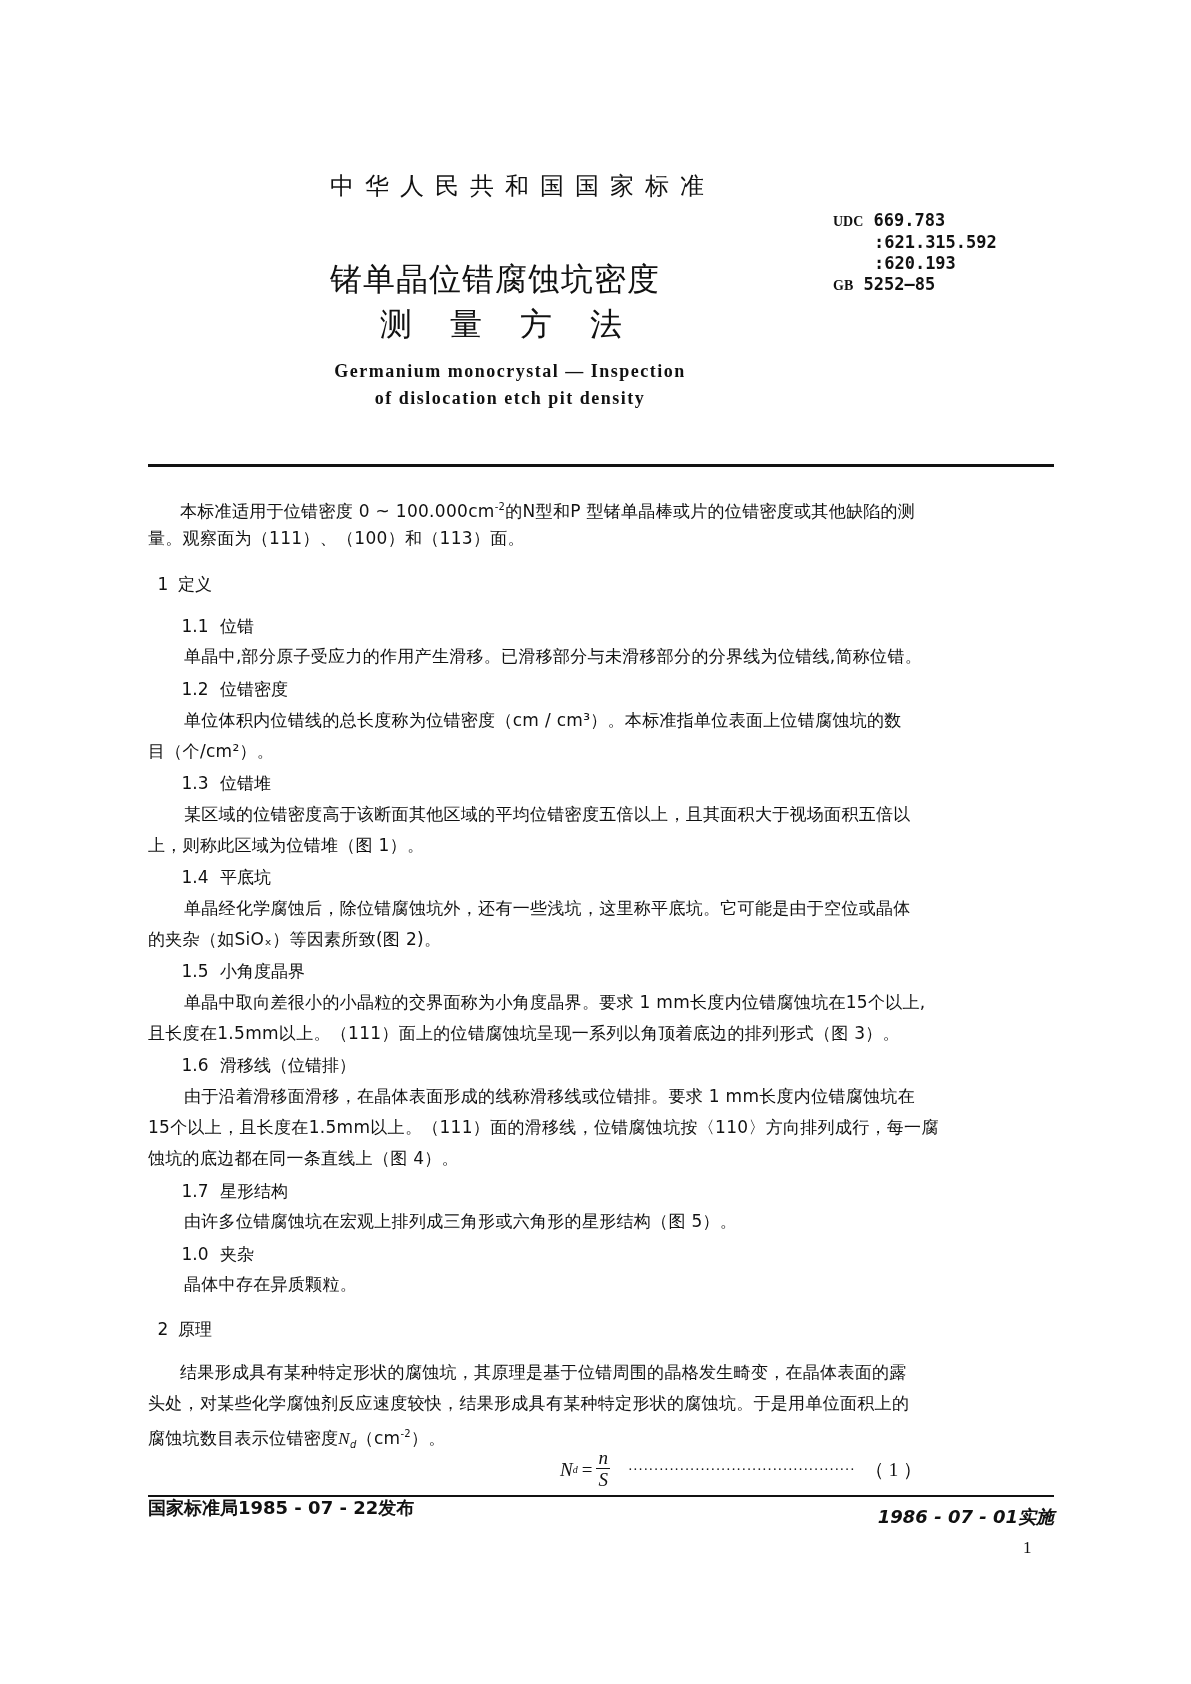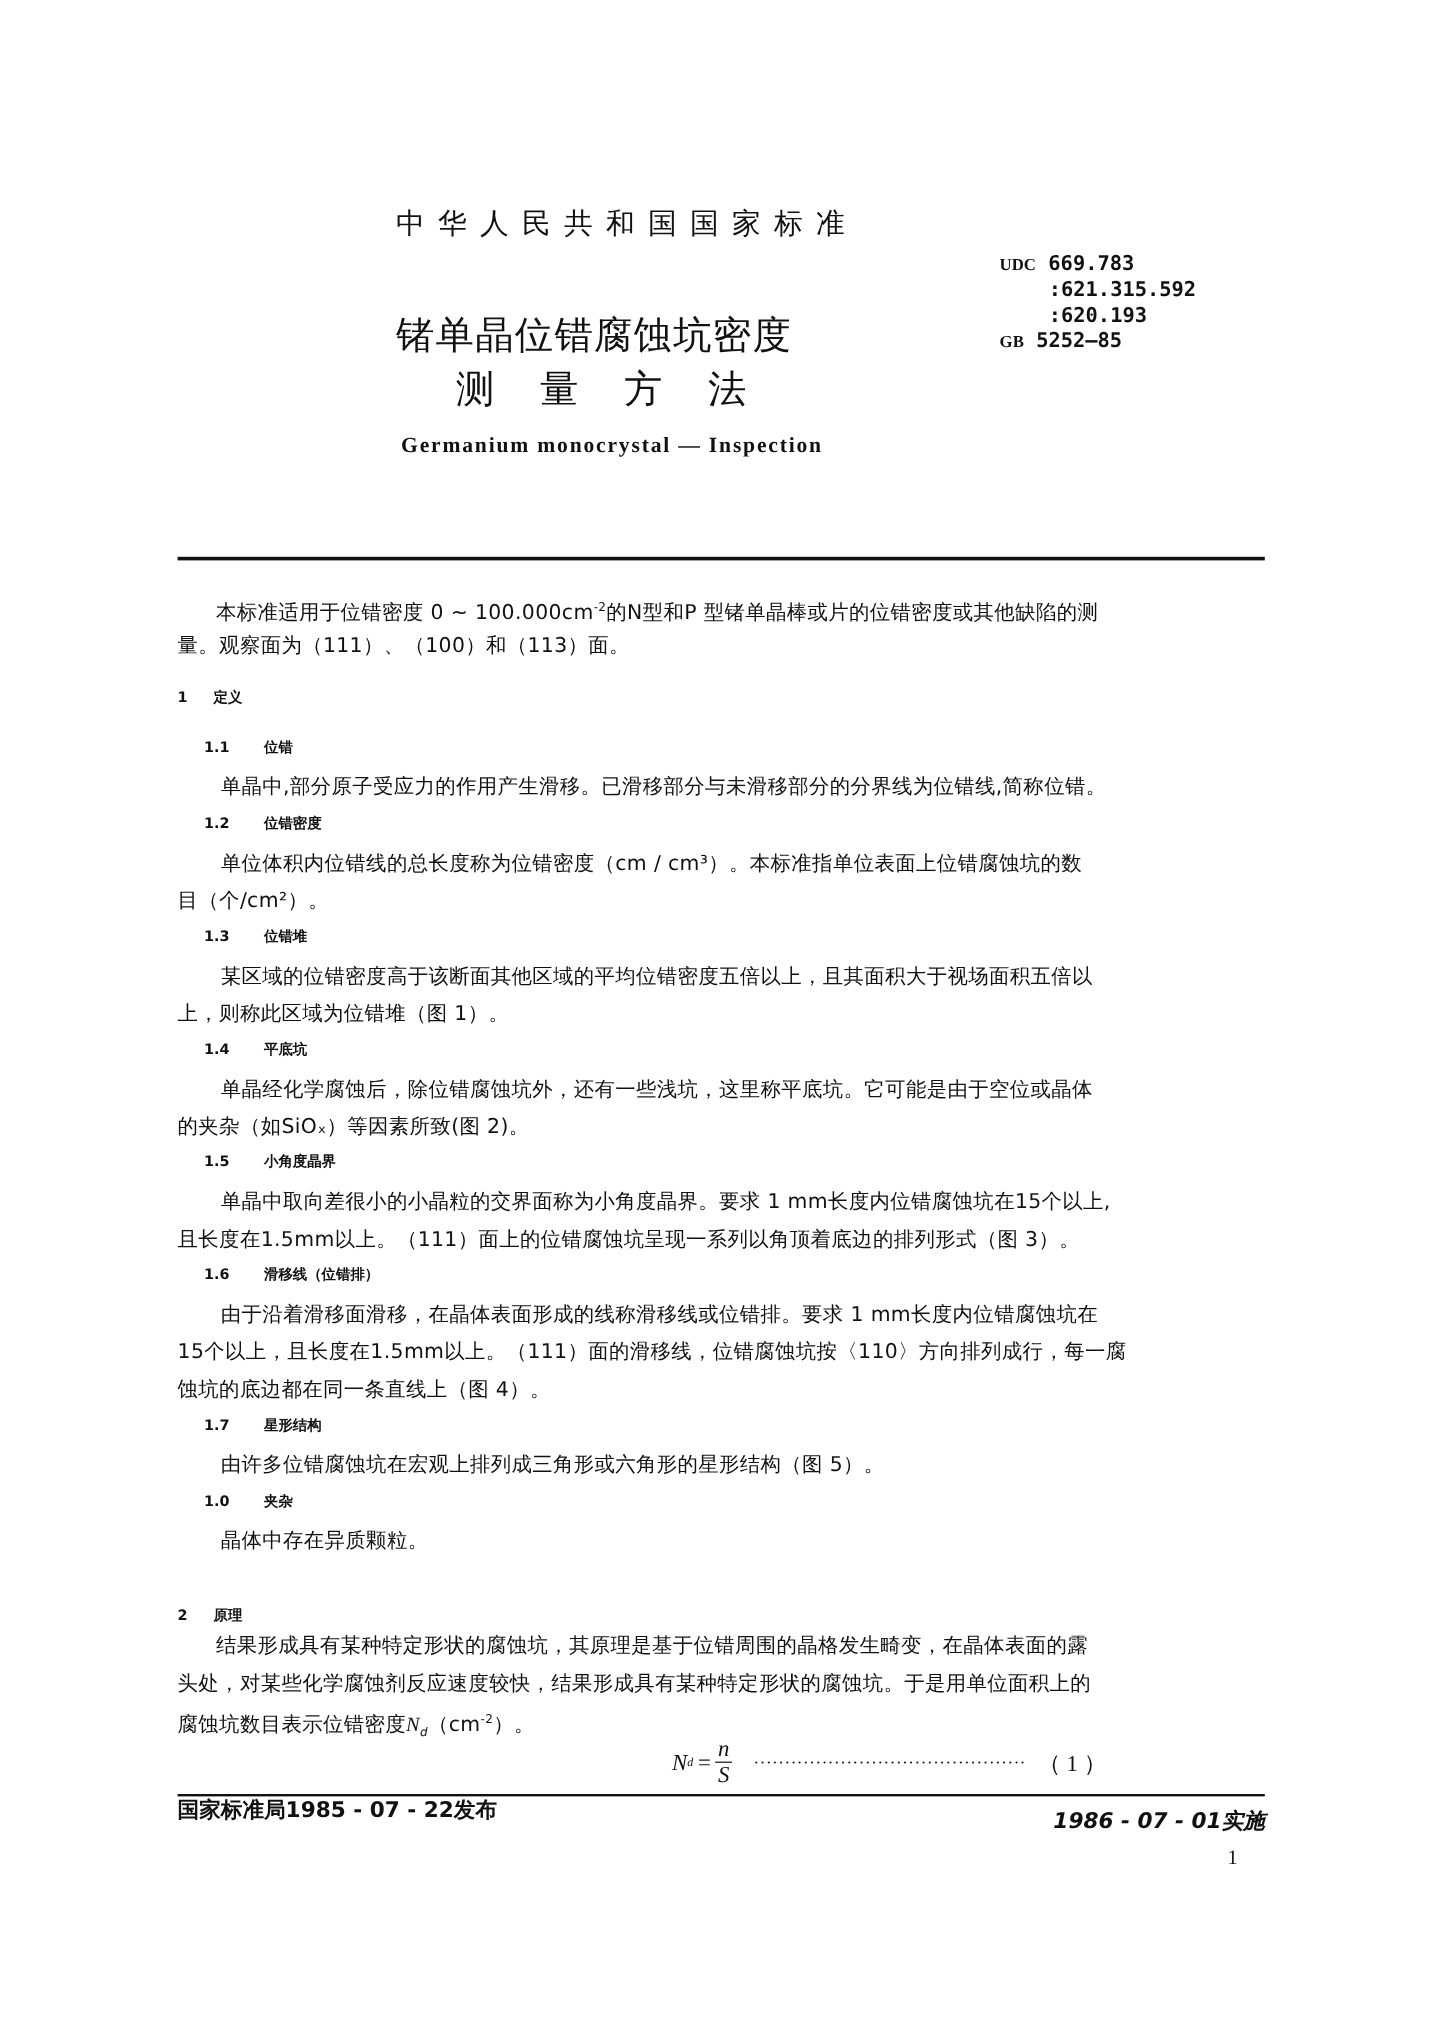--- a/index.html
+++ b/index.html
@@ -20,21 +20,21 @@
   .title2 { left: 380px; top: 303px; font-size: 32px; letter-spacing: 38px; white-space: nowrap; }
   .en {
     left: 300px; top: 358px; width: 420px; text-align: center;
     font-family: "Liberation Serif", serif; font-weight: bold; font-size: 18px;
     letter-spacing: 1.5px; line-height: 27px;
   }
   .rule { background: #111; height: 3px; }
   .body-text {
     font-size: 17px; line-height: 20px; white-space: nowrap; letter-spacing: 0.3px;
   }
-  .head { font-weight: bold; font-size: 12px; white-space: nowrap; }
+  .head { font-weight: normal; font-size: 17px; white-space: nowrap; text-align: center; }
   .head .num { display: inline-block; width: 50px; }
   .sec .num { display: inline-block; width: 30px; }
   .formula {
     left: 560px; top: 1410px; font-family: "Liberation Serif", serif; font-size: 19px;
     display: flex; align-items: center; white-space: nowrap;
   }
   .frac { display: inline-flex; flex-direction: column; align-items: center; margin: 0 8px 0 4px; font-style: italic; }
   .frac .top { border-bottom: 1px solid #111; padding: 0 2px; line-height: 20px; }
   .frac .bot { line-height: 22px; }
   .footer { font-weight: bold; font-size: 18px; white-space: nowrap; }
@@ -50,20 +50,21 @@
 <div class="abs udc"><span class="lbl">UDC</span> <span>669.783</span>
     <span>:621.315.592</span>
     <span>:620.193</span>
 <span class="lbl">GB</span> <span>5252—85</span></div>
 
 <div class="abs title1">锗单晶位错腐蚀坑密度</div>
 <div class="abs title2">测量方法</div>
 
 <div class="abs en">
   <div>Germanium monocrystal — Inspection</div>
+  <div>of dislocation etch pit density</div>
 </div>
 
 <div class="abs rule" style="left:148px; top:464px; width:906px;"></div>
 
 <div class="abs body-text" style="left:180px; top:497px;"><span>本标准适用于位错密度 0 ~ 100.000cm</span><sup>-2</sup><span>的N型和P 型锗单晶棒或片的位错密度或其他缺陷的测</span></div>
 <div class="abs body-text" style="left:148px; top:528px;">量。观察面为（111）、（100）和（113）面。</div>
 
 <div class="abs head sec" style="left:148px; top:573px;"><span class="num">1</span><span>定义</span></div>
 
 <div class="abs head" style="left:170px; top:615px;"><span class="num">1.1</span><span>位错</span></div>
@@ -89,21 +90,21 @@
 <div class="abs body-text" style="left:184px; top:1086px;">由于沿着滑移面滑移，在晶体表面形成的线称滑移线或位错排。要求 1 mm长度内位错腐蚀坑在</div>
 <div class="abs body-text" style="left:148px; top:1117px;">15个以上，且长度在1.5mm以上。（111）面的滑移线，位错腐蚀坑按〈110〉方向排列成行，每一腐</div>
 <div class="abs body-text" style="left:148px; top:1148px;">蚀坑的底边都在同一条直线上（图 4）。</div>
 
 <div class="abs head" style="left:170px; top:1180px;"><span class="num">1.7</span><span>星形结构</span></div>
 <div class="abs body-text" style="left:184px; top:1211px;">由许多位错腐蚀坑在宏观上排列成三角形或六角形的星形结构（图 5）。</div>
 
 <div class="abs head" style="left:170px; top:1243px;"><span class="num">1.0</span><span>夹杂</span></div>
 <div class="abs body-text" style="left:184px; top:1274px;">晶体中存在异质颗粒。</div>
 
-<div class="abs head sec" style="left:148px; top:1318px;margin-top:20px;"><span class="num">2</span><span>原理</span></div>
+<div class="abs head sec" style="left:148px; top:1318px;"><span class="num">2</span><span>原理</span></div>
 <div class="abs body-text" style="left:180px; top:1362px;">结果形成具有某种特定形状的腐蚀坑，其原理是基于位错周围的晶格发生畸变，在晶体表面的露</div>
 <div class="abs body-text" style="left:148px; top:1393px;">头处，对某些化学腐蚀剂反应速度较快，结果形成具有某种特定形状的腐蚀坑。于是用单位面积上的</div>
 <div class="abs body-text" style="left:148px; top:1424px;"><span>腐蚀坑数目表示位错密度</span><i style="font-family:'Liberation Serif',serif;">N</i><sub><i>d</i></sub><span>（cm</span><sup>-2</sup><span>）。</span></div>
 
 <div class="abs formula" style="top:1448px;">
   <i>N</i>
     <sub><i>d</i></sub>
   <span style="margin-left:4px;">=</span>
   <span class="frac">
     <span class="top">n</span>

